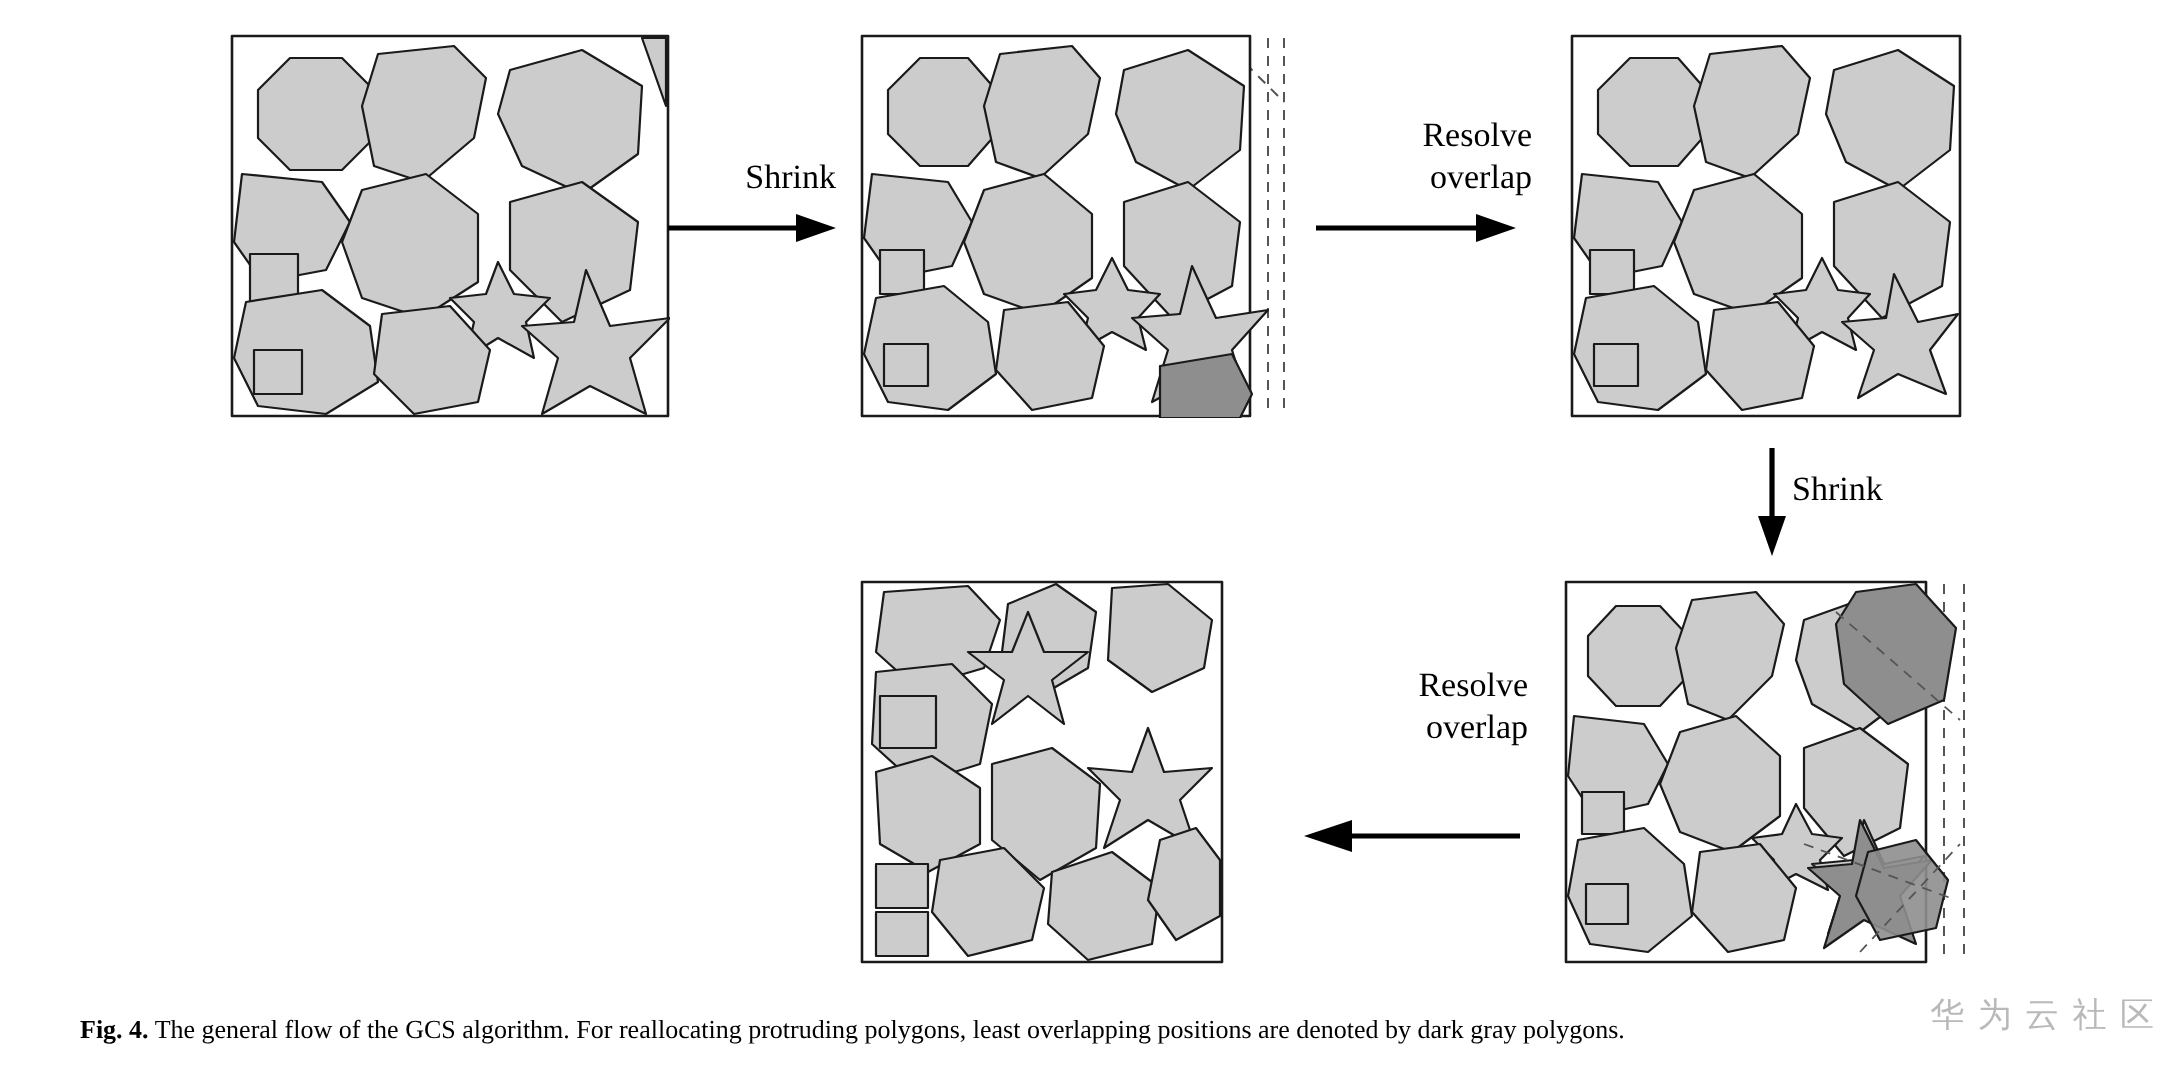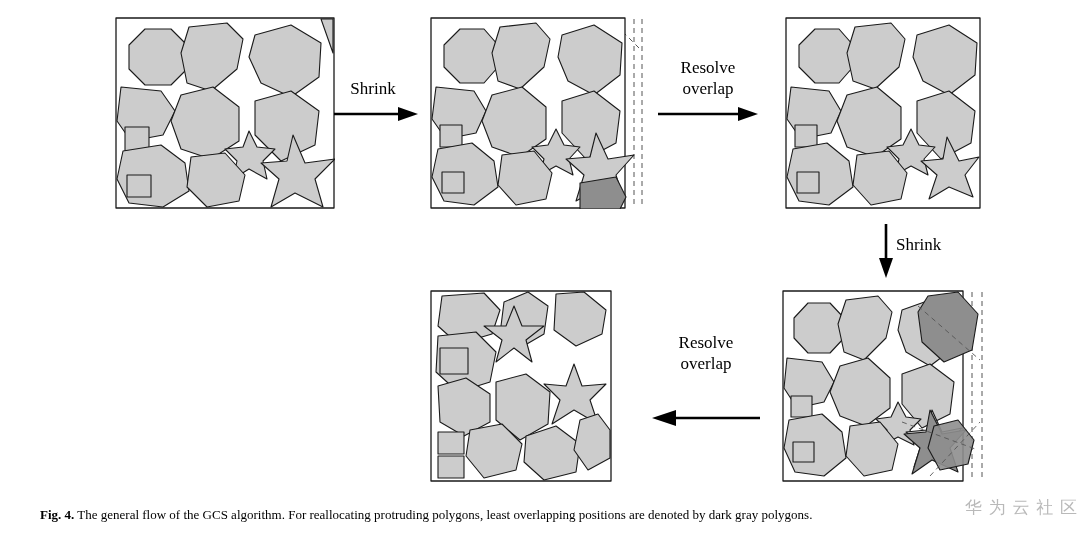--- a/index.html
+++ b/index.html
@@ -18,21 +18,21 @@
   #figure-root {
     position: relative;
     width: 1090px;
     height: 533px;
   }
   .panel {
     position: absolute;
   }
   .arrow-label {
     position: absolute;
-    text-align: center;
+    text-align: right;
     font-family: "Liberation Serif", serif;
     font-size: 17px;
     line-height: 21px;
     color: #000000;
     white-space: pre-line;
   }
   .caption {
     position: absolute;
     left: 40px;
     top: 506px;

